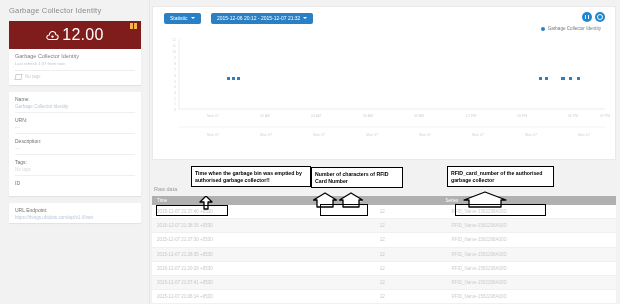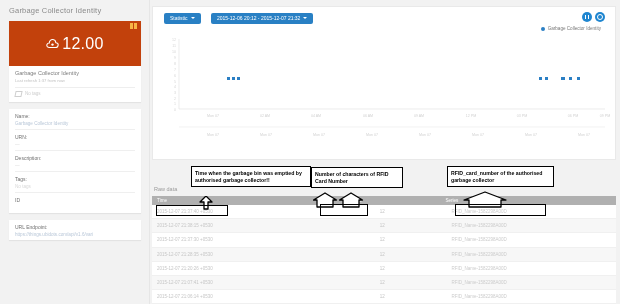--- a/index.html
+++ b/index.html
@@ -11,21 +11,21 @@
     -webkit-font-smoothing:antialiased;
   }
   .app{position:relative;width:620px;height:304px;}
 
   
   .sidebar{position:absolute;left:0;top:0;width:150px;height:304px;background:#f2f2f2;}
   .page-title{padding:6px 0 6px 9px;font-size:7.5px;color:#8b8b8b;letter-spacing:.2px;}
 
   .card{background:#ffffff;margin:0 9px 7px 9px;box-shadow:0 1px 1px rgba(0,0,0,.06);}
 
-  .tile{background:#c2410c;height:45px;position:relative;display:flex;align-items:center;justify-content:center;}
+  .tile{background:#7f1d1d;height:28px;position:relative;display:flex;align-items:center;justify-content:center;}
   .tile-val{display:flex;align-items:center;gap:3px;color:#fff;font-size:16px;font-weight:400;letter-spacing:.3px;}
   .tile-icon{width:13px;height:11px;position:relative;display:inline-block;}
   .tile-icon svg{display:block;}
   .tile-badge{position:absolute;right:4px;top:2px;display:flex;gap:1px;}
   .tile-badge span{display:block;width:3px;height:6px;background:#f7b545;}
 
   .card-body{padding:4px 6px 5px 6px;}
   .card-name{font-size:5.5px;color:#7d7d7d;}
   .card-sub{font-size:4.2px;color:#c2c2c2;margin-top:1.5px;}
   .hr{height:1px;background:#eeeeee;margin:4px 0 3px 0;}

